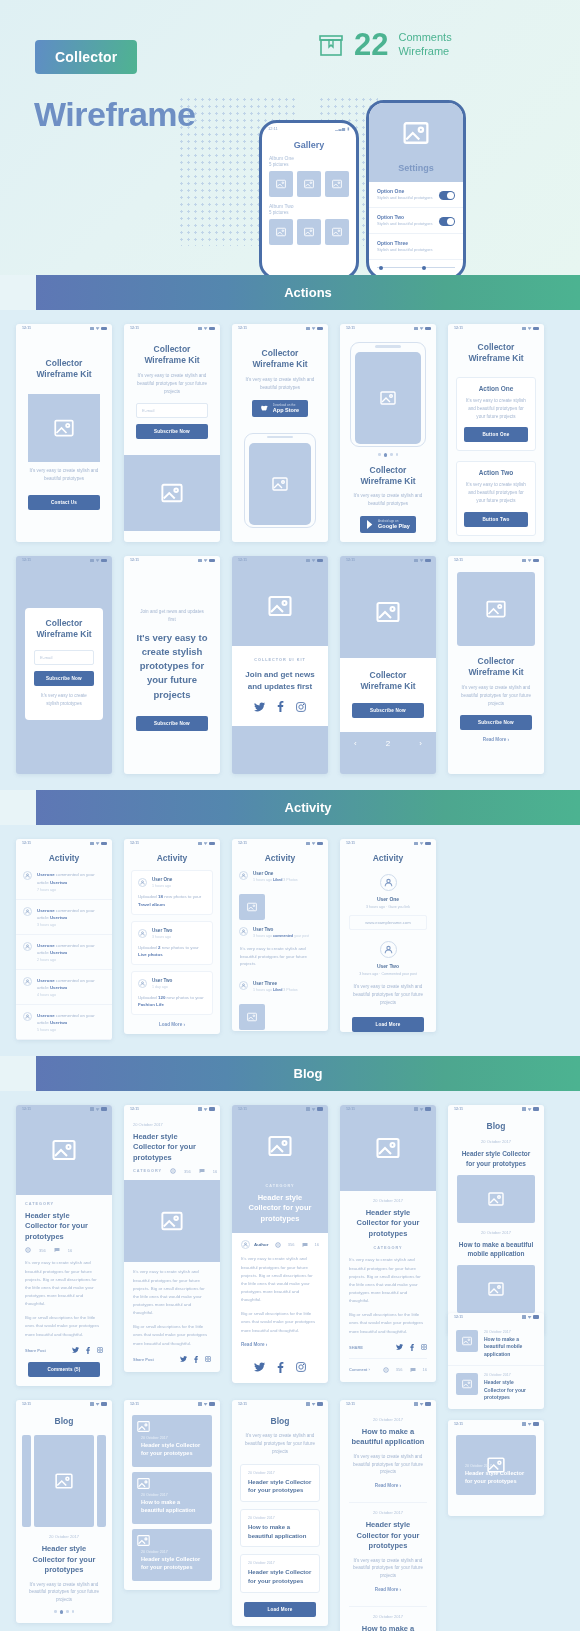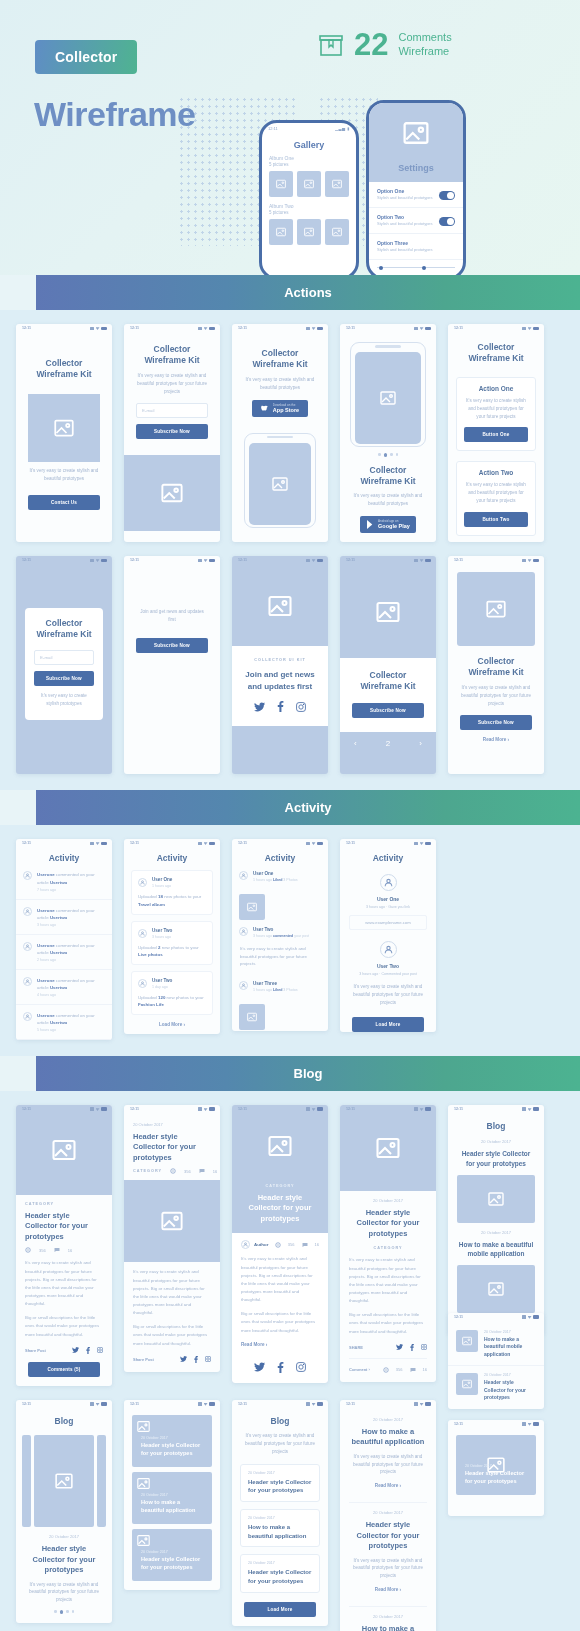--- a/index.html
+++ b/index.html
@@ -482,20 +482,21 @@
       <div class="screen tall">
         <div class="status">
             <span class="t">12:11</span>
             <span class="i">
               <span class="bar"></span>
               <span class="wifi"></span>
               <span class="bat"></span>
             </span>
           </div>
         <div class="s-sub" style="padding-top:42px">Join and get news and updates first</div>
+        <div class="s-title" style="padding-top:7px;font-size:9.5px;line-height:1.5">It's very easy to create stylish prototypes for your future projects</div>
         <div class="btn wide" style="margin-top:14px">Subscribe Now</div>
       </div>
 
       <div class="screen tall blue">
         <div class="status">
             <span class="t">12:11</span>
             <span class="i">
               <span class="bar"></span>
               <span class="wifi"></span>
               <span class="bat"></span>

